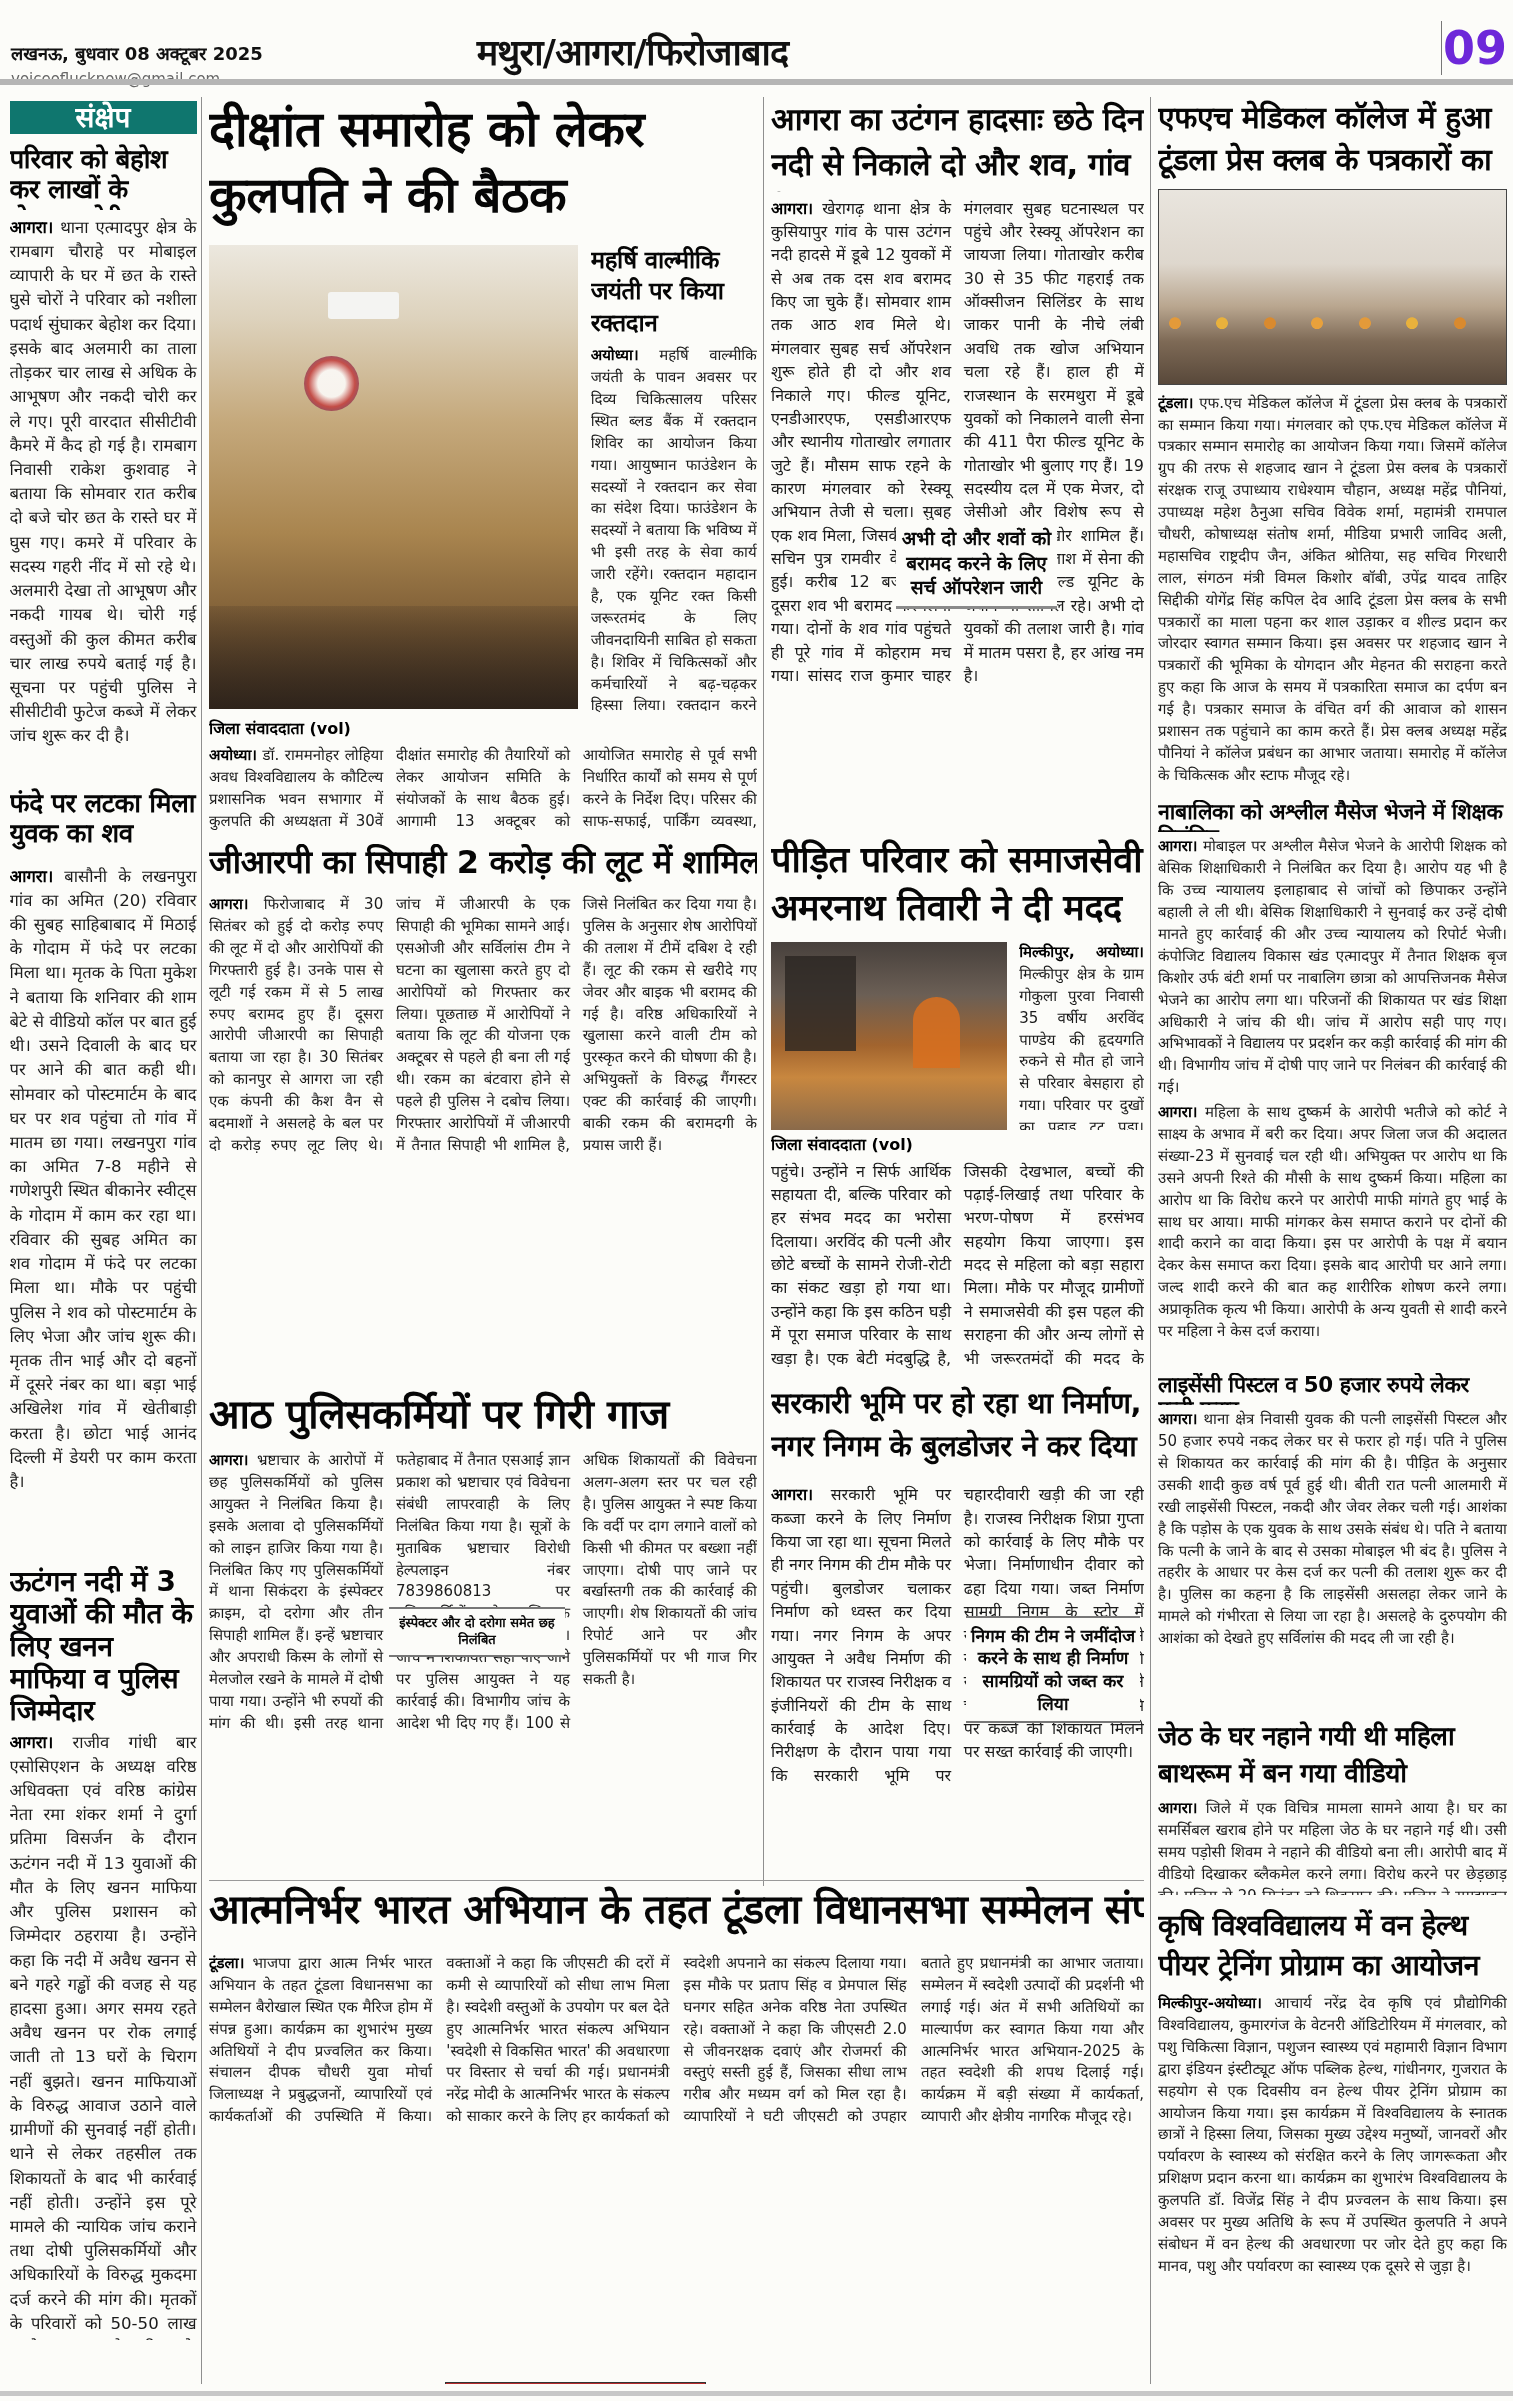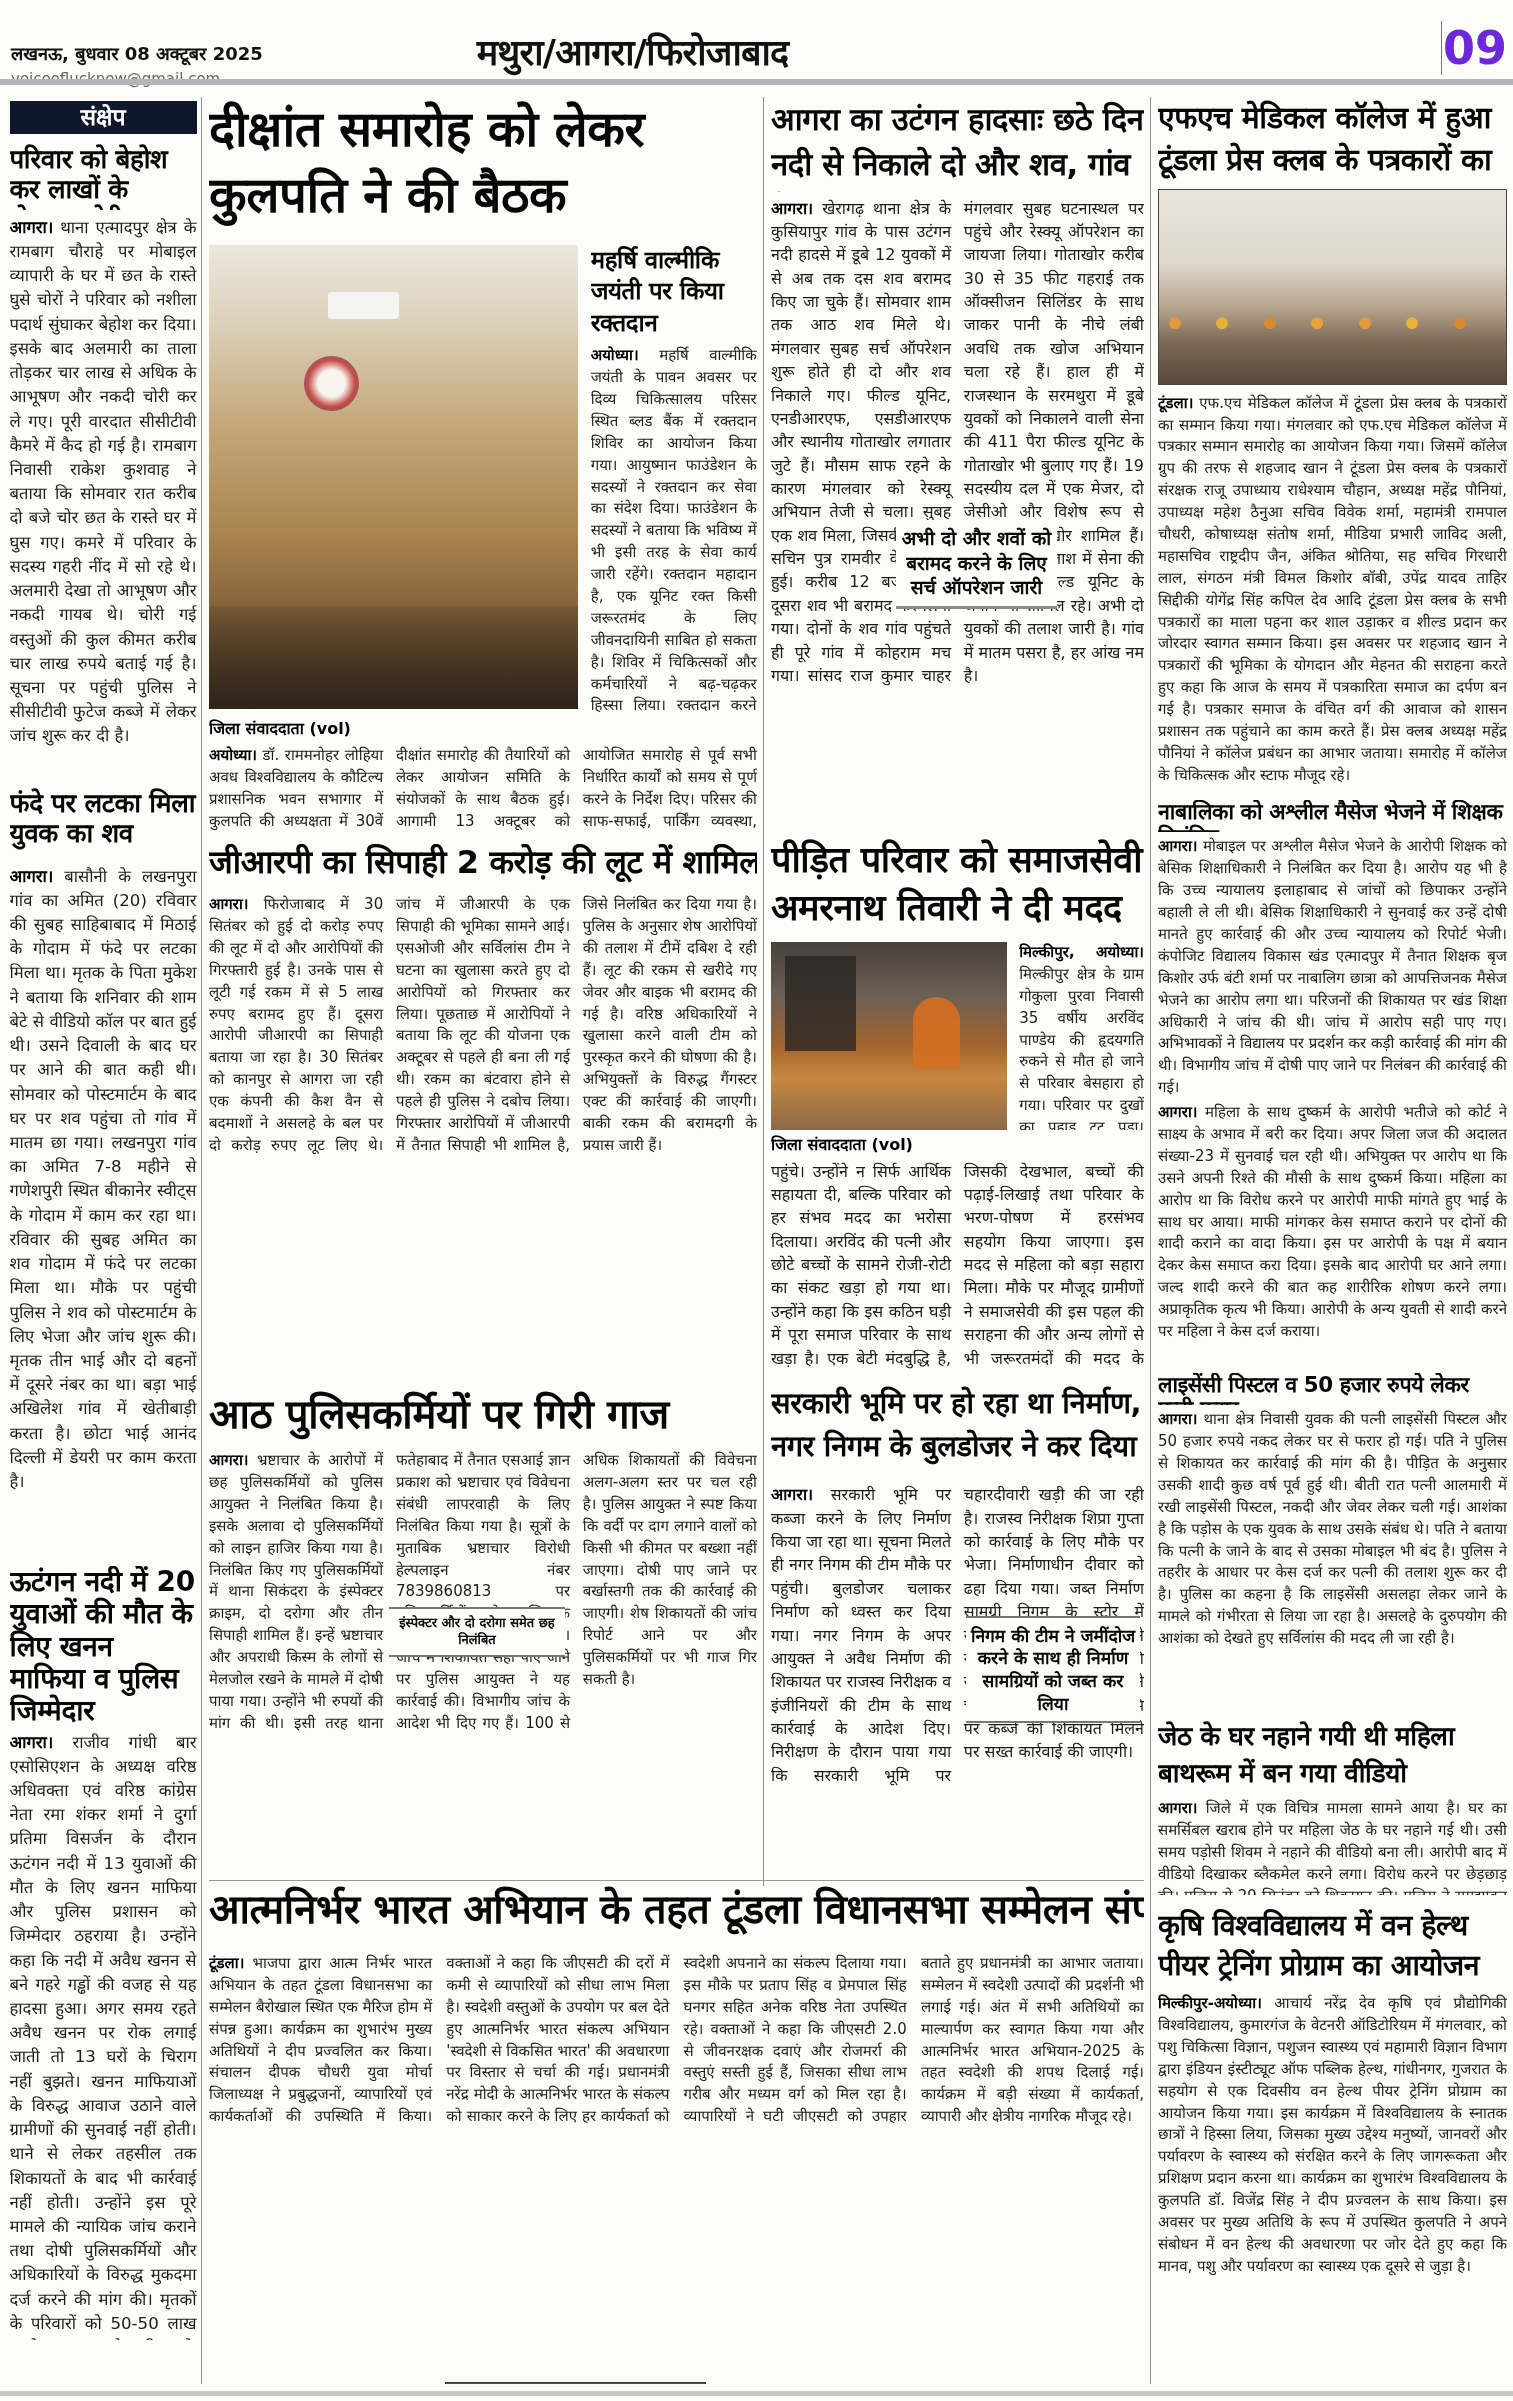--- a/index.html
+++ b/index.html
@@ -20,21 +20,21 @@
   .cols4 { columns:4; column-gap:14.2px; }
   .vrule { position:absolute; width:0.8px; background:#8f8f8f; top:97px; height:2287px; }
   .boxnote {
     background:#fcfcf9; font-weight:bold; text-align:center; color:#0a0a0a;
     padding:6.3px 4.7px; line-height:1.3;
   }
   .photo { position:relative; overflow:hidden; }
   
   #hdr-sep { left:0; top:79px; width:1514px; height:5.5px; background:#b5b5b5; }
   #bottom-bar { left:0; top:2391px; width:1514px; height:4.7px; background:#c7c7c7; }
-  #section-bar { background:#0f172a; color:#fff; font-weight:bold; font-size:23px;
+  #section-bar { background:#0f766e; color:#fff; font-weight:bold; font-size:28px;
     text-align:center; height:33px; line-height:33px; }
   .mast-gray { color:#9a9a9a; }
   .pageno { color:#6d28d9; font-weight:bold; font-size:46px; border-left:1.6px solid #777; padding-left:1px; }
   .rule-line { position:absolute; background:#999; }
 </style>
 </head>
 <body>
 
 <div class="abs" style="left:11px; top:41px;">
   <div style="font-weight:bold; font-size:18px;">लखनऊ, बुधवार 08 अक्टूबर 2025</div>
@@ -59,21 +59,21 @@
     <span class="dateline">आगरा।</span>
     <span>थाना एत्मादपुर क्षेत्र के रामबाग चौराहे पर मोबाइल व्यापारी के घर में छत के रास्ते घुसे चोरों ने परिवार को नशीला पदार्थ सुंघाकर बेहोश कर दिया। इसके बाद अलमारी का ताला तोड़कर चार लाख से अधिक के आभूषण और नकदी चोरी कर ले गए। पूरी वारदात सीसीटीवी कैमरे में कैद हो गई है। रामबाग निवासी राकेश कुशवाह ने बताया कि सोमवार रात करीब दो बजे चोर छत के रास्ते घर में घुस गए। कमरे में परिवार के सदस्य गहरी नींद में सो रहे थे। अलमारी देखा तो आभूषण और नकदी गायब थे। चोरी गई वस्तुओं की कुल कीमत करीब चार लाख रुपये बताई गई है। सूचना पर पहुंची पुलिस ने सीसीटीवी फुटेज कब्जे में लेकर जांच शुरू कर दी है।</span>
   </p>
 
   <div class="hl" style="font-size:26px; margin-top:9.5px; height:70px;">फंदे पर लटका मिला युवक का शव</div>
   <p class="body-text" style="font-size:16.6px; height:690px; margin-top:6.3px;">
     <span class="dateline">आगरा।</span>
     <span>बासौनी के लखनपुरा गांव का अमित (20) रविवार की सुबह साहिबाबाद में मिठाई के गोदाम में फंदे पर लटका मिला था। मृतक के पिता मुकेश ने बताया कि शनिवार की शाम बेटे से वीडियो कॉल पर बात हुई थी। उसने दिवाली के बाद घर पर आने की बात कही थी। सोमवार को पोस्टमार्टम के बाद घर पर शव पहुंचा तो गांव में मातम छा गया। लखनपुरा गांव का अमित 7-8 महीने से गणेशपुरी स्थित बीकानेर स्वीट्स के गोदाम में काम कर रहा था। रविवार की सुबह अमित का शव गोदाम में फंदे पर लटका मिला था। मौके पर पहुंची पुलिस ने शव को पोस्टमार्टम के लिए भेजा और जांच शुरू की। मृतक तीन भाई और दो बहनों में दूसरे नंबर का था। बड़ा भाई अखिलेश गांव में खेतीबाड़ी करता है। छोटा भाई आनंद दिल्ली में डेयरी पर काम करता है।</span>
   </p>
 
-  <div class="hl" style="font-size:28px; margin-top:11px; height:157px;">ऊटंगन नदी में 20 युवाओं की मौत के लिए खनन माफिया व पुलिस जिम्मेदार</div>
+  <div class="hl" style="font-size:28px; margin-top:11px; height:157px;">ऊटंगन नदी में 3 युवाओं की मौत के लिए खनन माफिया व पुलिस जिम्मेदार</div>
   <p class="body-text" style="font-size:16.6px; height:609px; margin-top:8px;">
     <span class="dateline">आगरा।</span>
     <span>राजीव गांधी बार एसोसिएशन के अध्यक्ष वरिष्ठ अधिवक्ता एवं वरिष्ठ कांग्रेस नेता रमा शंकर शर्मा ने दुर्गा प्रतिमा विसर्जन के दौरान ऊटंगन नदी में 13 युवाओं की मौत के लिए खनन माफिया और पुलिस प्रशासन को जिम्मेदार ठहराया है। उन्होंने कहा कि नदी में अवैध खनन से बने गहरे गड्ढों की वजह से यह हादसा हुआ। अगर समय रहते अवैध खनन पर रोक लगाई जाती तो 13 घरों के चिराग नहीं बुझते। खनन माफियाओं के विरुद्ध आवाज उठाने वाले ग्रामीणों की सुनवाई नहीं होती। थाने से लेकर तहसील तक शिकायतों के बाद भी कार्रवाई नहीं होती। उन्होंने इस पूरे मामले की न्यायिक जांच कराने तथा दोषी पुलिसकर्मियों और अधिकारियों के विरुद्ध मुकदमा दर्ज करने की मांग की। मृतकों के परिवारों को 50-50 लाख रुपये मुआवजा और परिवार के एक सदस्य को सरकारी नौकरी दी जाए।</span>
   </p>
 </div>
 
 <div class="abs" style="left:209px; top:97px; width:548px; height:1780px; overflow:hidden;">
   <div class="hl" style="font-size:49px; line-height:1.35; height:142px;">दीक्षांत समारोह को लेकर कुलपति ने की बैठक</div>
 
   <div style="display:flex; margin-top:6.3px; height:467px;">

